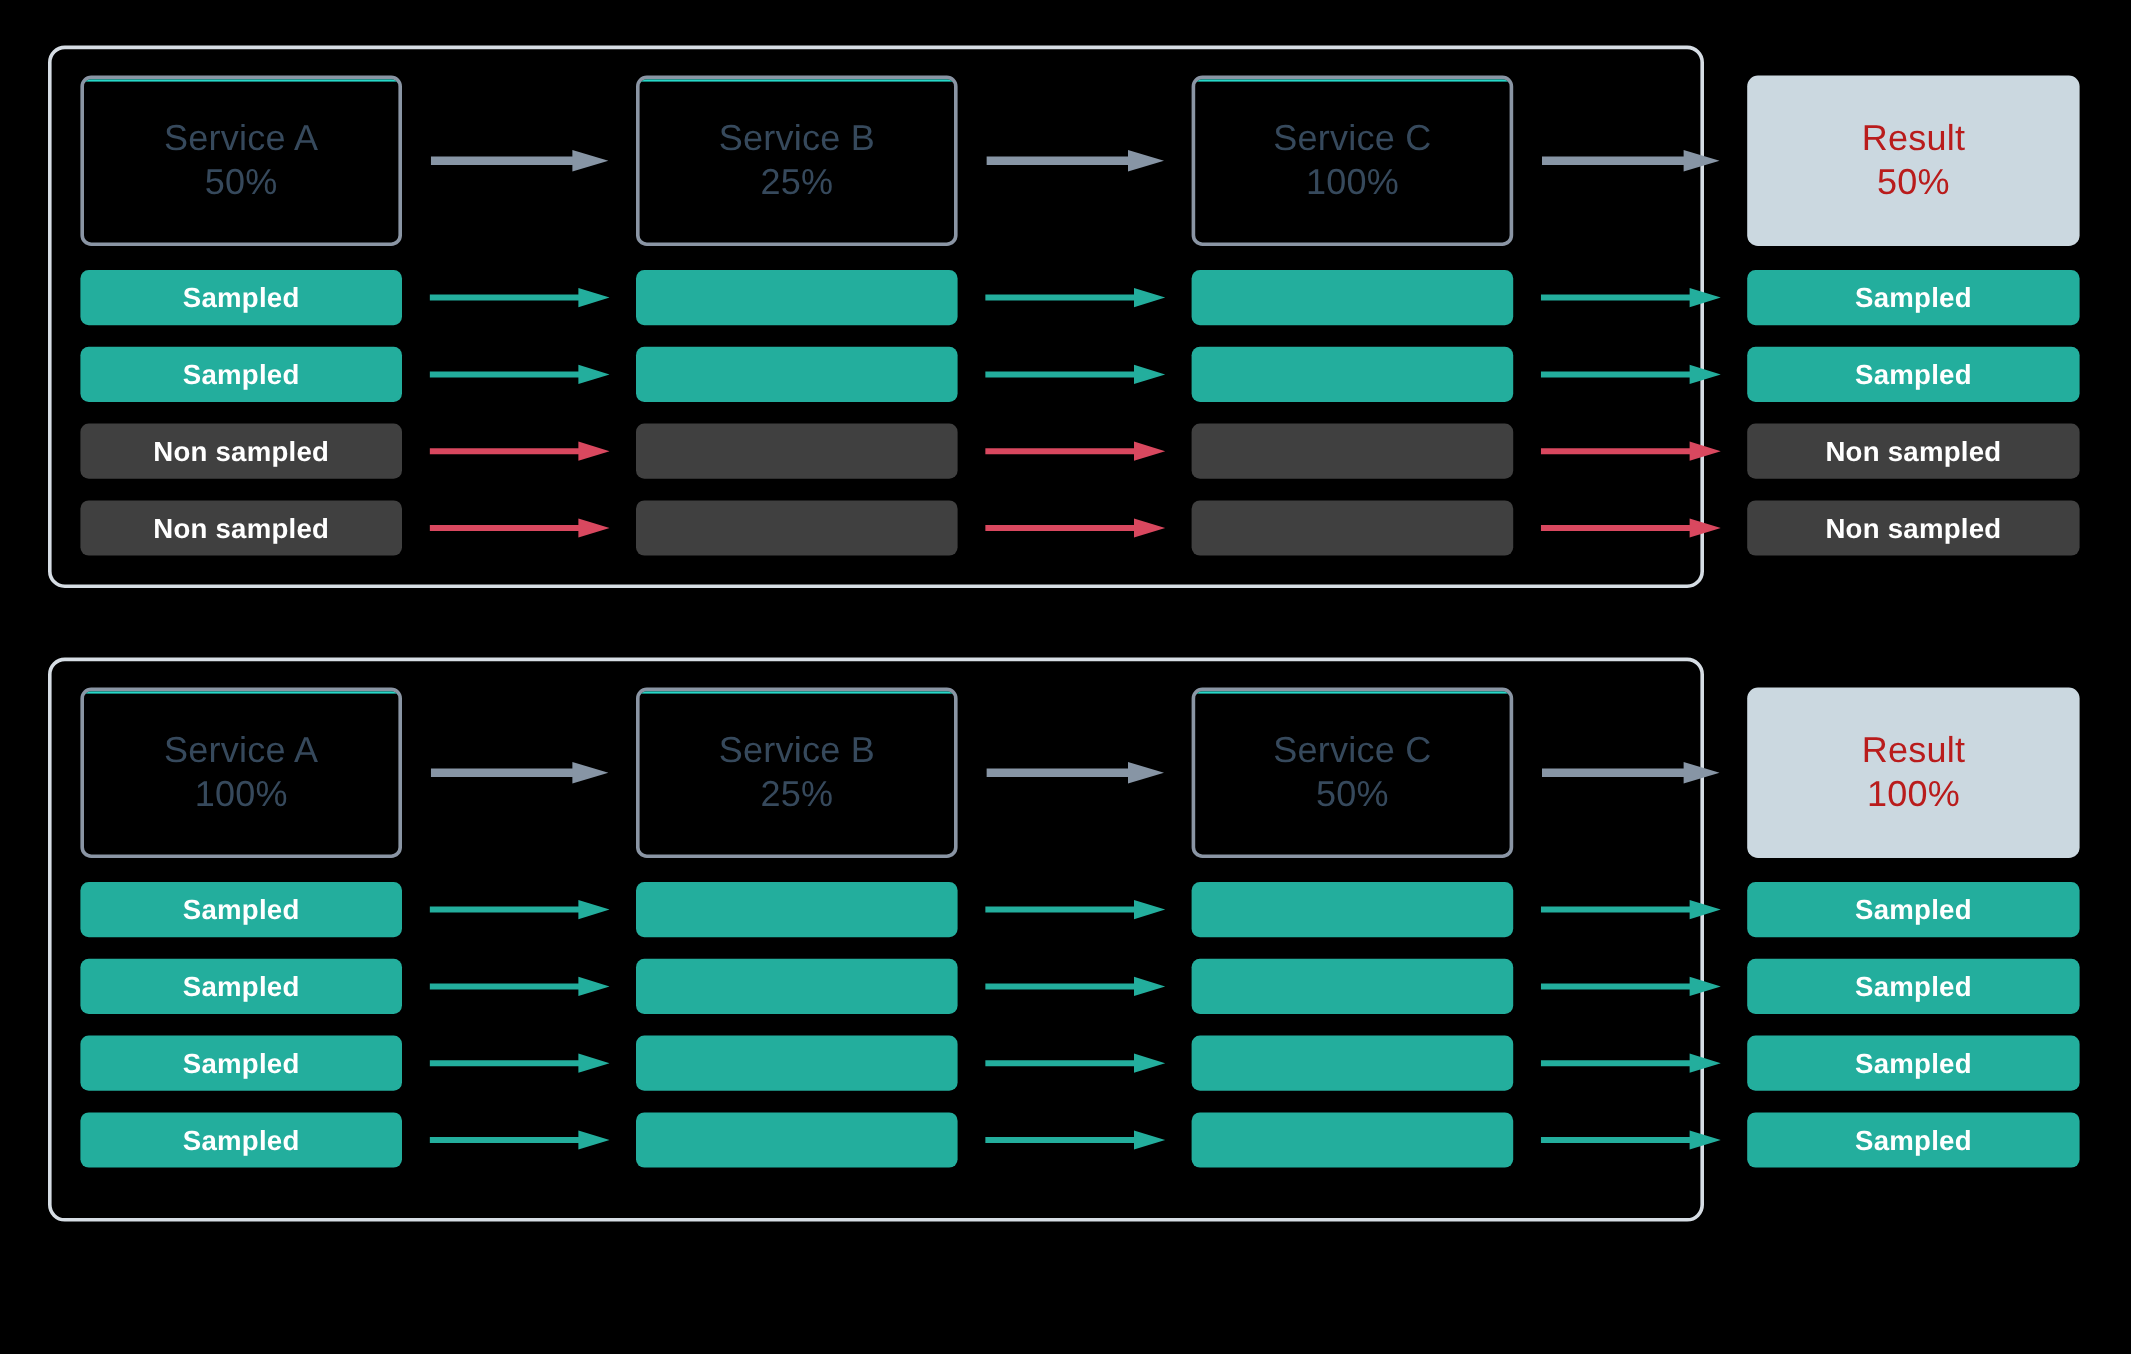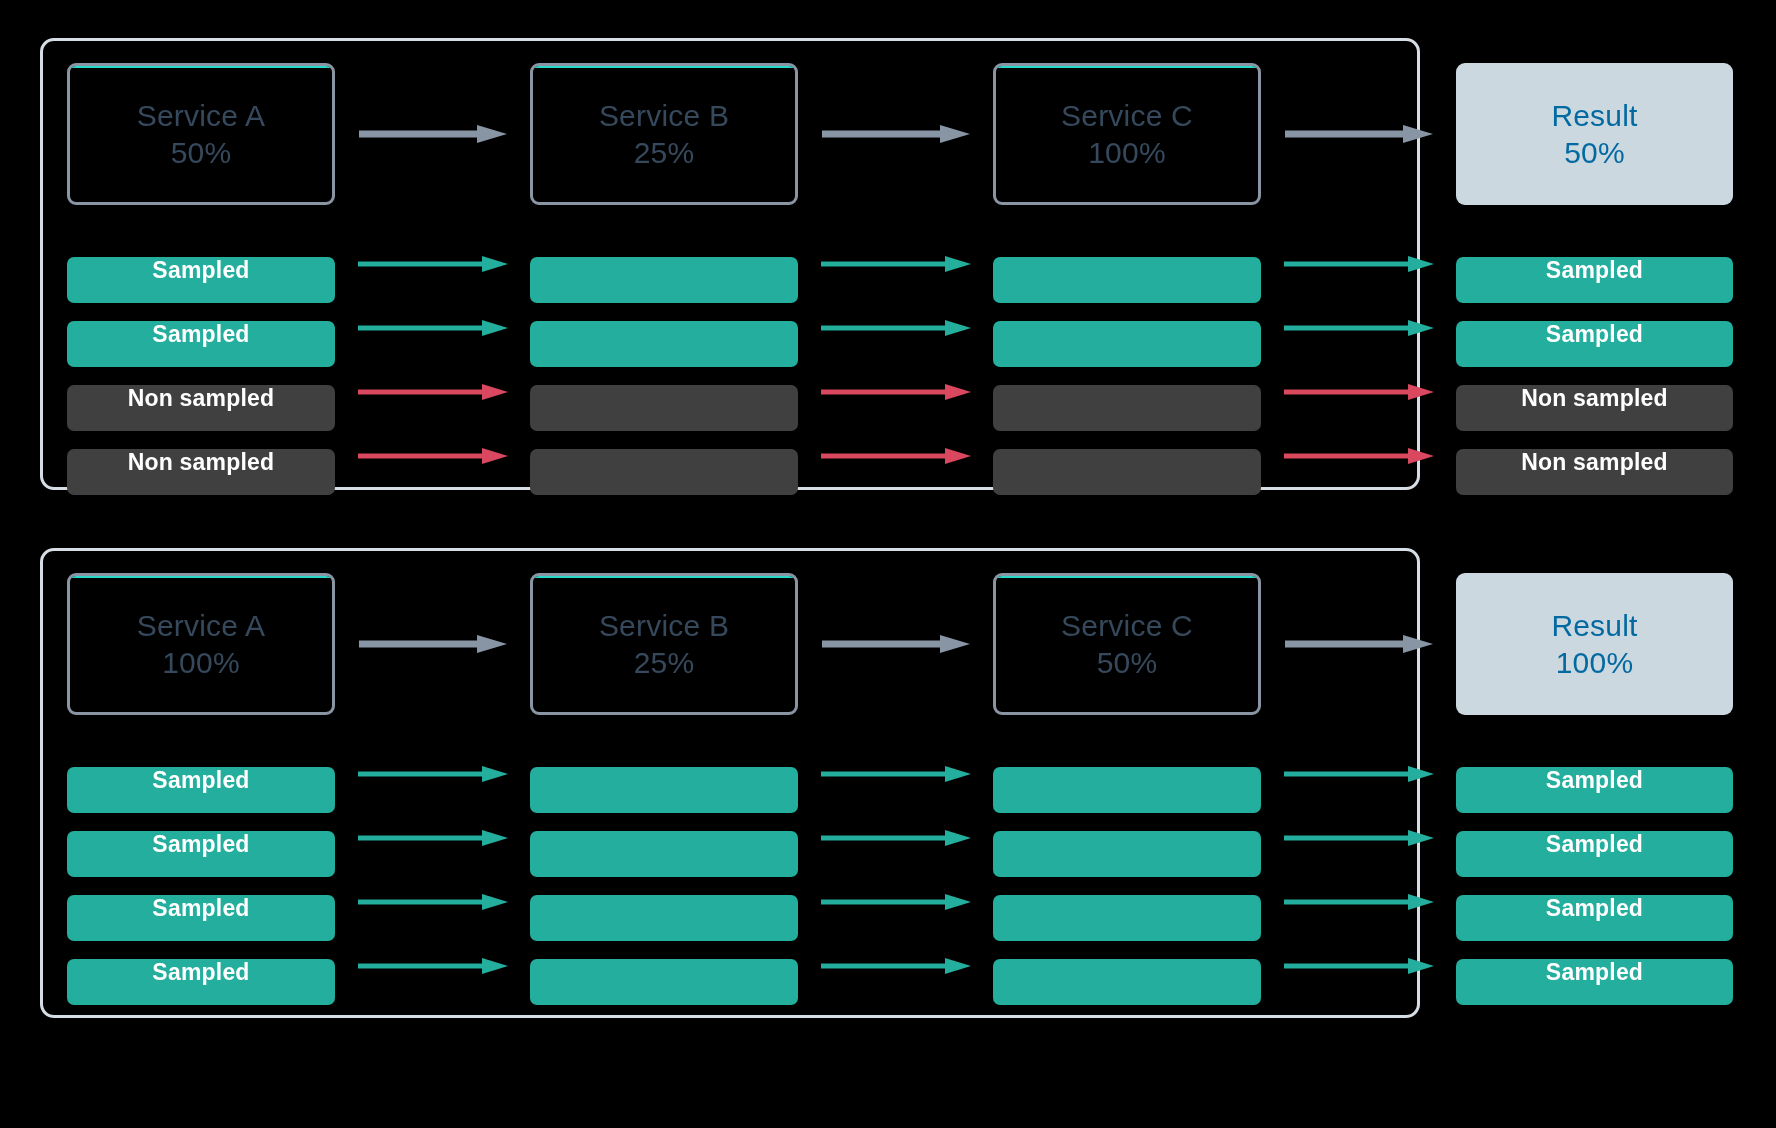--- a/index.html
+++ b/index.html
@@ -91,21 +91,21 @@
     box-sizing: border-box;
     border-radius: 9px;
     background: #cbd8e0;
     display: flex;
     flex-direction: column;
     align-items: center;
     justify-content: center;
     gap: 6px;
   }
   .result-title, .result-pct {
-    color: #0369a1;
+    color: #b91c1c;
     font-size: 30px;
     letter-spacing: 0.2px;
     line-height: 1.05;
   }
 
   
   .arrow-cell {
     display: flex;
     align-items: center;
     justify-content: center;
@@ -120,23 +120,23 @@
   .arrow svg { display: block; }
 
   
   .bars-row { height: 46px; }
   .bars-row + .bars-row { margin-top: 18px; }
 
   .bar {
     height: 46px;
     border-radius: 7px;
     display: flex;
+    align-items: center;
     justify-content: center;
     box-sizing: border-box;
-    margin-top: 32px;
   }
   .bar-sampled { background: #23ae9d; }
   .bar-nonsampled { background: #404040; }
   .bar-label {
     color: #ffffff;
     font-size: 23px;
     font-weight: 700;
     letter-spacing: 0.2px;
   }
   .bar-mid { border-radius: 7px; }

